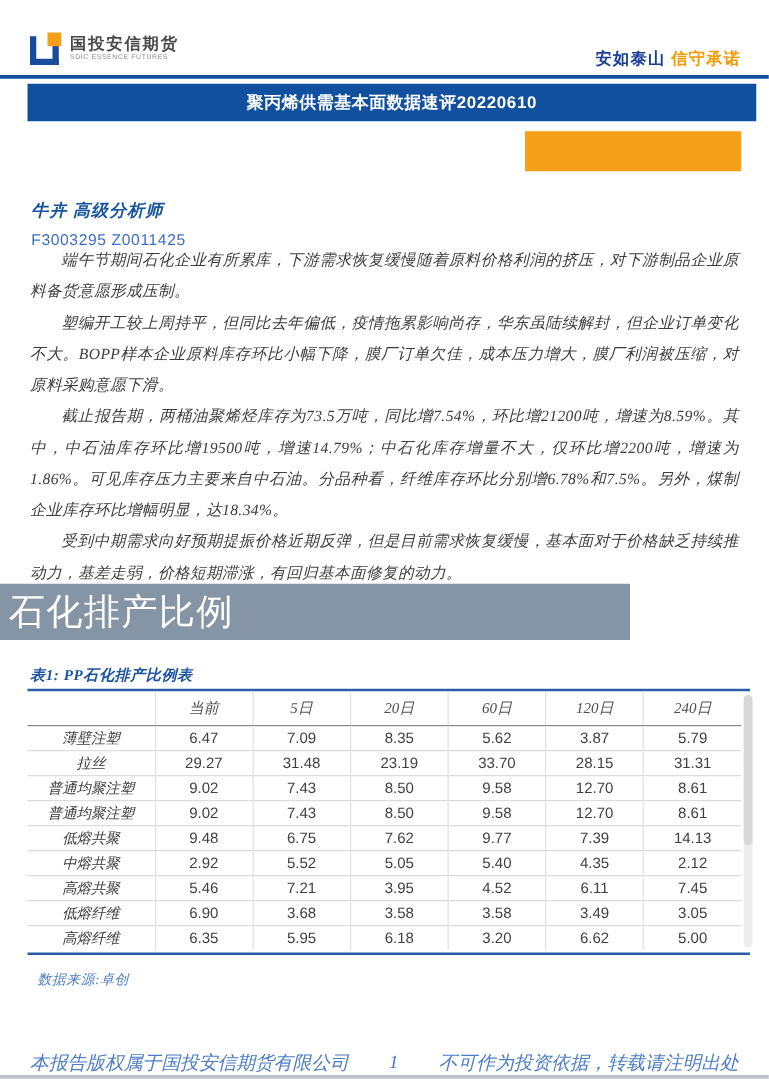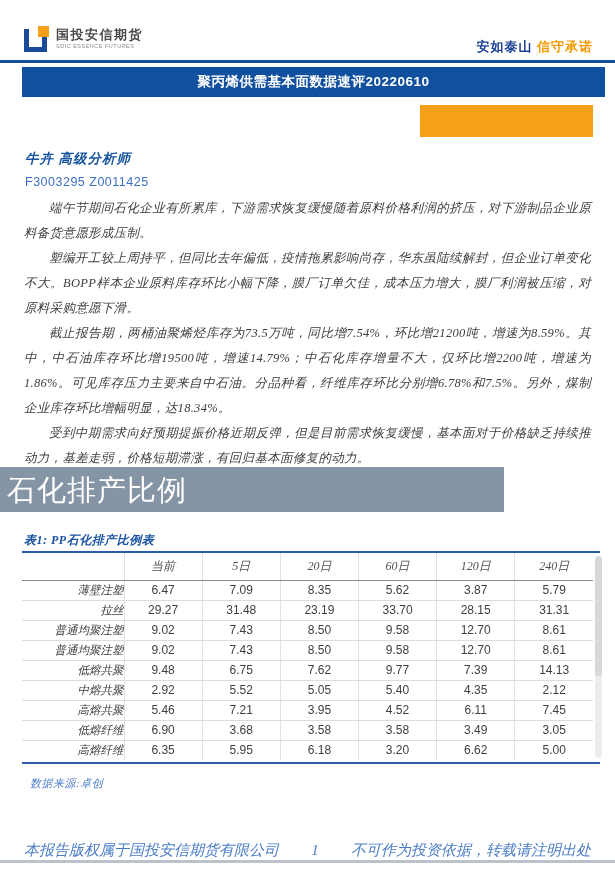--- a/index.html
+++ b/index.html
@@ -22,41 +22,41 @@
   .slogan-right { color:#f59a00; }
 
   .header-rule { position:absolute; top:60px; left:0; width:615px; height:3px; background:#11509e; }
 
   .title-bar { position:absolute; top:67px; left:22px; width:583px; height:30px; background:#11509e;
                color:#ffffff; font-size:13.5px; font-weight:bold; text-align:center; line-height:30px; letter-spacing:0.5px; }
 
   .orange-block { position:absolute; top:105px; left:420px; width:173px; height:32px; background:#f6a01a; }
 
   
-  .analyst { position:absolute; top:150px; left:25px; }
+  .analyst { position:absolute; top:160px; left:25px; }
   .analyst-name { font-family:"Liberation Serif", serif; font-style:italic; font-weight:bold; font-size:13.5px; color:#17549f; letter-spacing:1px; }
   .analyst-license { margin-top:7px; font-size:12.5px; color:#3c6fc5; letter-spacing:0.5px; }
 
   
   .report-body { position:absolute; top:196px; left:24px; width:567px; }
   .para { font-family:"Liberation Serif", serif; font-style:italic; font-size:12.5px; line-height:25px;
           color:#3d3d3d; text-indent:2em; text-align:justify; letter-spacing:0.3px; }
 
   
   .section-bar { position:absolute; top:467px; left:0; width:504px; height:45px; background:#8695a6; }
   .section-title { color:#ffffff; font-size:29px; line-height:47px; padding-left:7px; letter-spacing:1px; }
 
   
   .table-caption { position:absolute; top:532px; left:24px; font-family:"Liberation Serif", serif; font-style:italic;
                    font-weight:bold; font-size:12px; color:#1c54a3; letter-spacing:0.5px; }
   .caption-rule { position:absolute; top:551px; left:22px; width:578px; height:2px; background:#2a5caa; }
 
   .data-table { position:absolute; top:553px; left:22px; width:571px; border-collapse:collapse; table-layout:fixed; }
   .data-table th, .data-table td { border-left:1px solid #e1e1e1; font-weight:normal; text-align:center; overflow:hidden; white-space:nowrap; }
-  .data-table th:first-child, .data-table td:first-child { border-left:none;text-align:right; }
+  .data-table th:first-child, .data-table td:first-child { border-left:none; }
   .data-table thead th { height:27px; font-size:12px; color:#4f4f4f; border-bottom:1.5px solid #8a8a8a;
                          font-family:"Liberation Serif", serif; font-style:italic; }
   .data-table tbody td { height:20px; font-size:12px; color:#404040; border-bottom:1px solid #dcdcdc; }
   .data-table tbody tr:last-child td { border-bottom:none; }
   .data-table td.row-label { font-family:"Liberation Serif", serif; font-style:italic; color:#3a3a3a; font-size:11.5px; }
   .col-label { width:102px; }
 
   .table-scrollbar { position:absolute; top:556px; left:595px; width:7px; height:202px; background:#ededed; border-radius:4px; }
   .table-scrollbar .thumb { position:absolute; top:0; left:0; width:7px; height:120px; background:#d8d8d8; border-radius:4px; }
 

